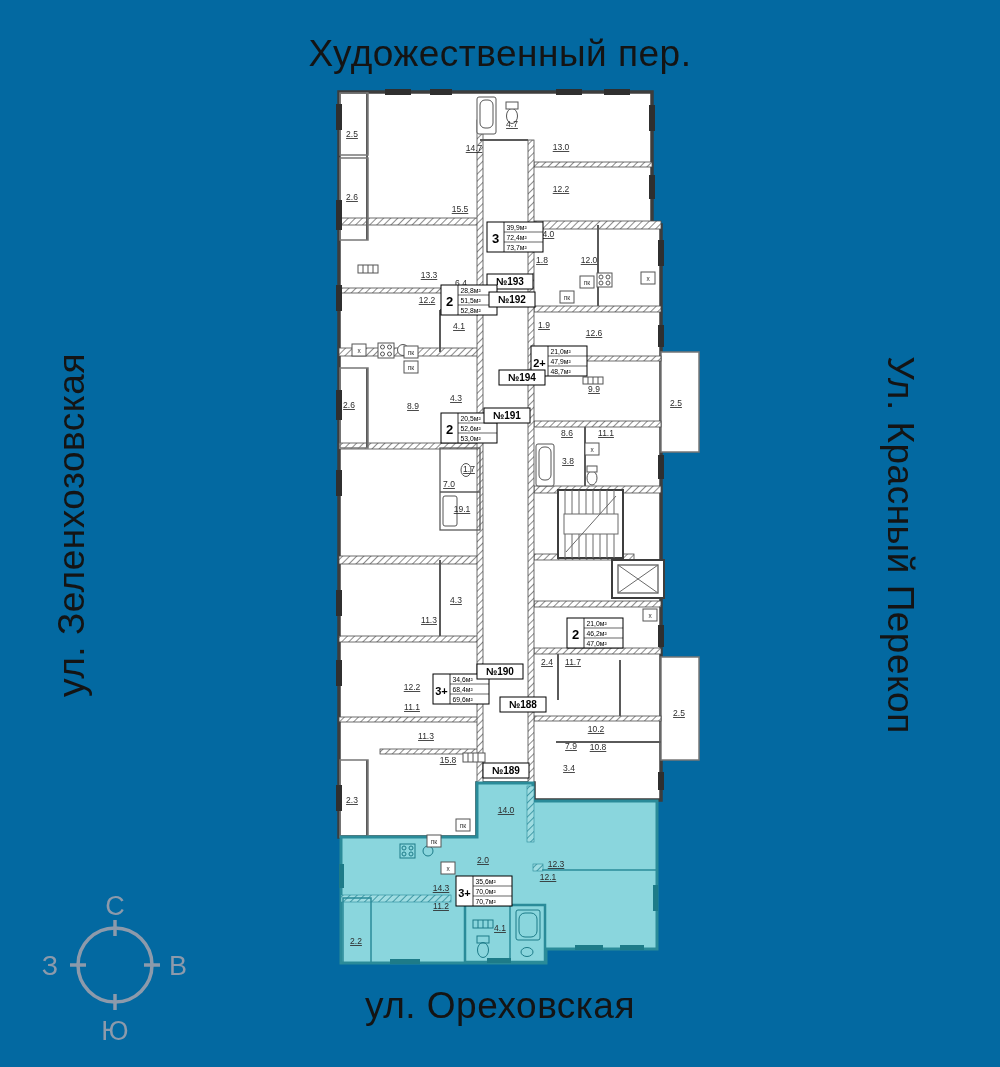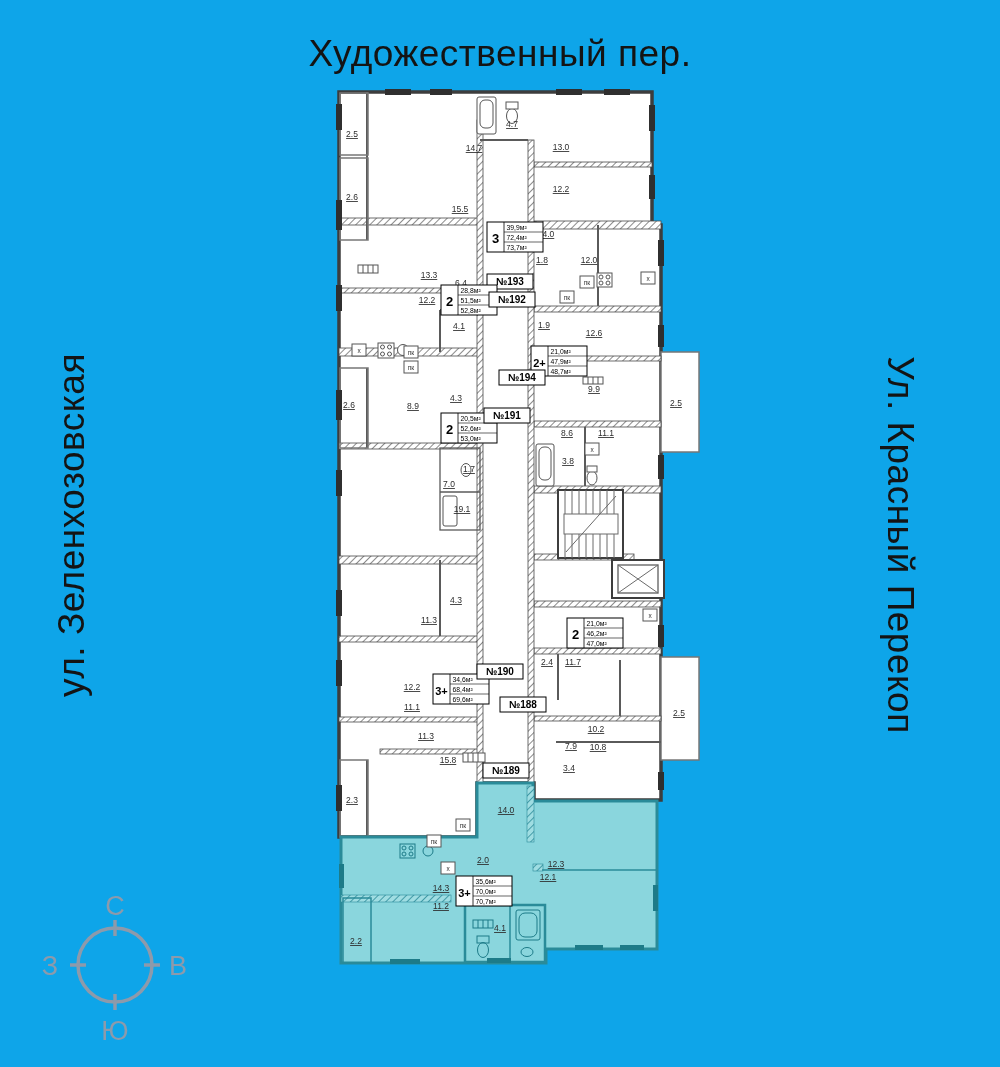--- a/index.html
+++ b/index.html
@@ -1,16 +1,16 @@
 <!DOCTYPE html>
 <html><head>
 <meta charset="utf-8">
 <style>
   html,body{margin:0;padding:0;background:#fff;}
-  .canvas{position:relative;width:1000px;height:1067px;background:#0ea5e9;overflow:hidden;
+  .canvas{position:relative;width:1000px;height:1067px;background:#0369a1;overflow:hidden;
           font-family:"Liberation Sans",sans-serif;}
   .street{position:absolute;font-size:37px;color:#141414;white-space:nowrap;letter-spacing:.5px;}
   .street-top{left:500px;top:33px;transform:translateX(-50%);}
   .street-bottom{left:500px;top:985px;transform:translateX(-50%);}
   .street-left{left:72px;top:525px;transform:translate(-50%,-50%) rotate(-90deg);}
   .street-right{left:900px;top:545px;transform:translate(-50%,-50%) rotate(90deg);}
   svg text{font-family:"Liberation Sans",sans-serif;}
   .room-area{font-size:8.5px;fill:#2c2c2c;text-anchor:middle;text-decoration:underline;}
   .fixture-label{font-size:6.5px;fill:#333;text-anchor:middle;}
   .apt-type{font-size:13px;font-weight:bold;fill:#000;text-anchor:middle;}
@@ -21,20 +21,21 @@
   .apt-label{cursor:pointer;}
 </style>
 </head>
 <body>
 
 <div class="canvas">
 
   <div class="street street-top">Художественный пер.</div>
   <div class="street street-left">ул. Зеленхозовская</div>
   <div class="street street-right">Ул. Красный Перекоп</div>
+  <div class="street street-bottom">ул. Ореховская</div>
 
   <svg id="plan" width="1000" height="1067" viewBox="0 0 1000 1067" style="position:absolute;left:0;top:0;">
     <defs>
       <pattern id="hatch" patternUnits="userSpaceOnUse" width="5" height="5" patternTransform="rotate(45)">
         <rect width="5" height="5" fill="#ffffff"></rect>
         <line x1="0" y1="0" x2="0" y2="5" stroke="#6d6d6d" stroke-width="1.6"></line>
       </pattern>
       <pattern id="hatchTeal" patternUnits="userSpaceOnUse" width="5" height="5" patternTransform="rotate(45)">
         <rect width="5" height="5" fill="#9fdde2"></rect>
         <line x1="0" y1="0" x2="0" y2="5" stroke="#2a8b99" stroke-width="1.6"></line>

